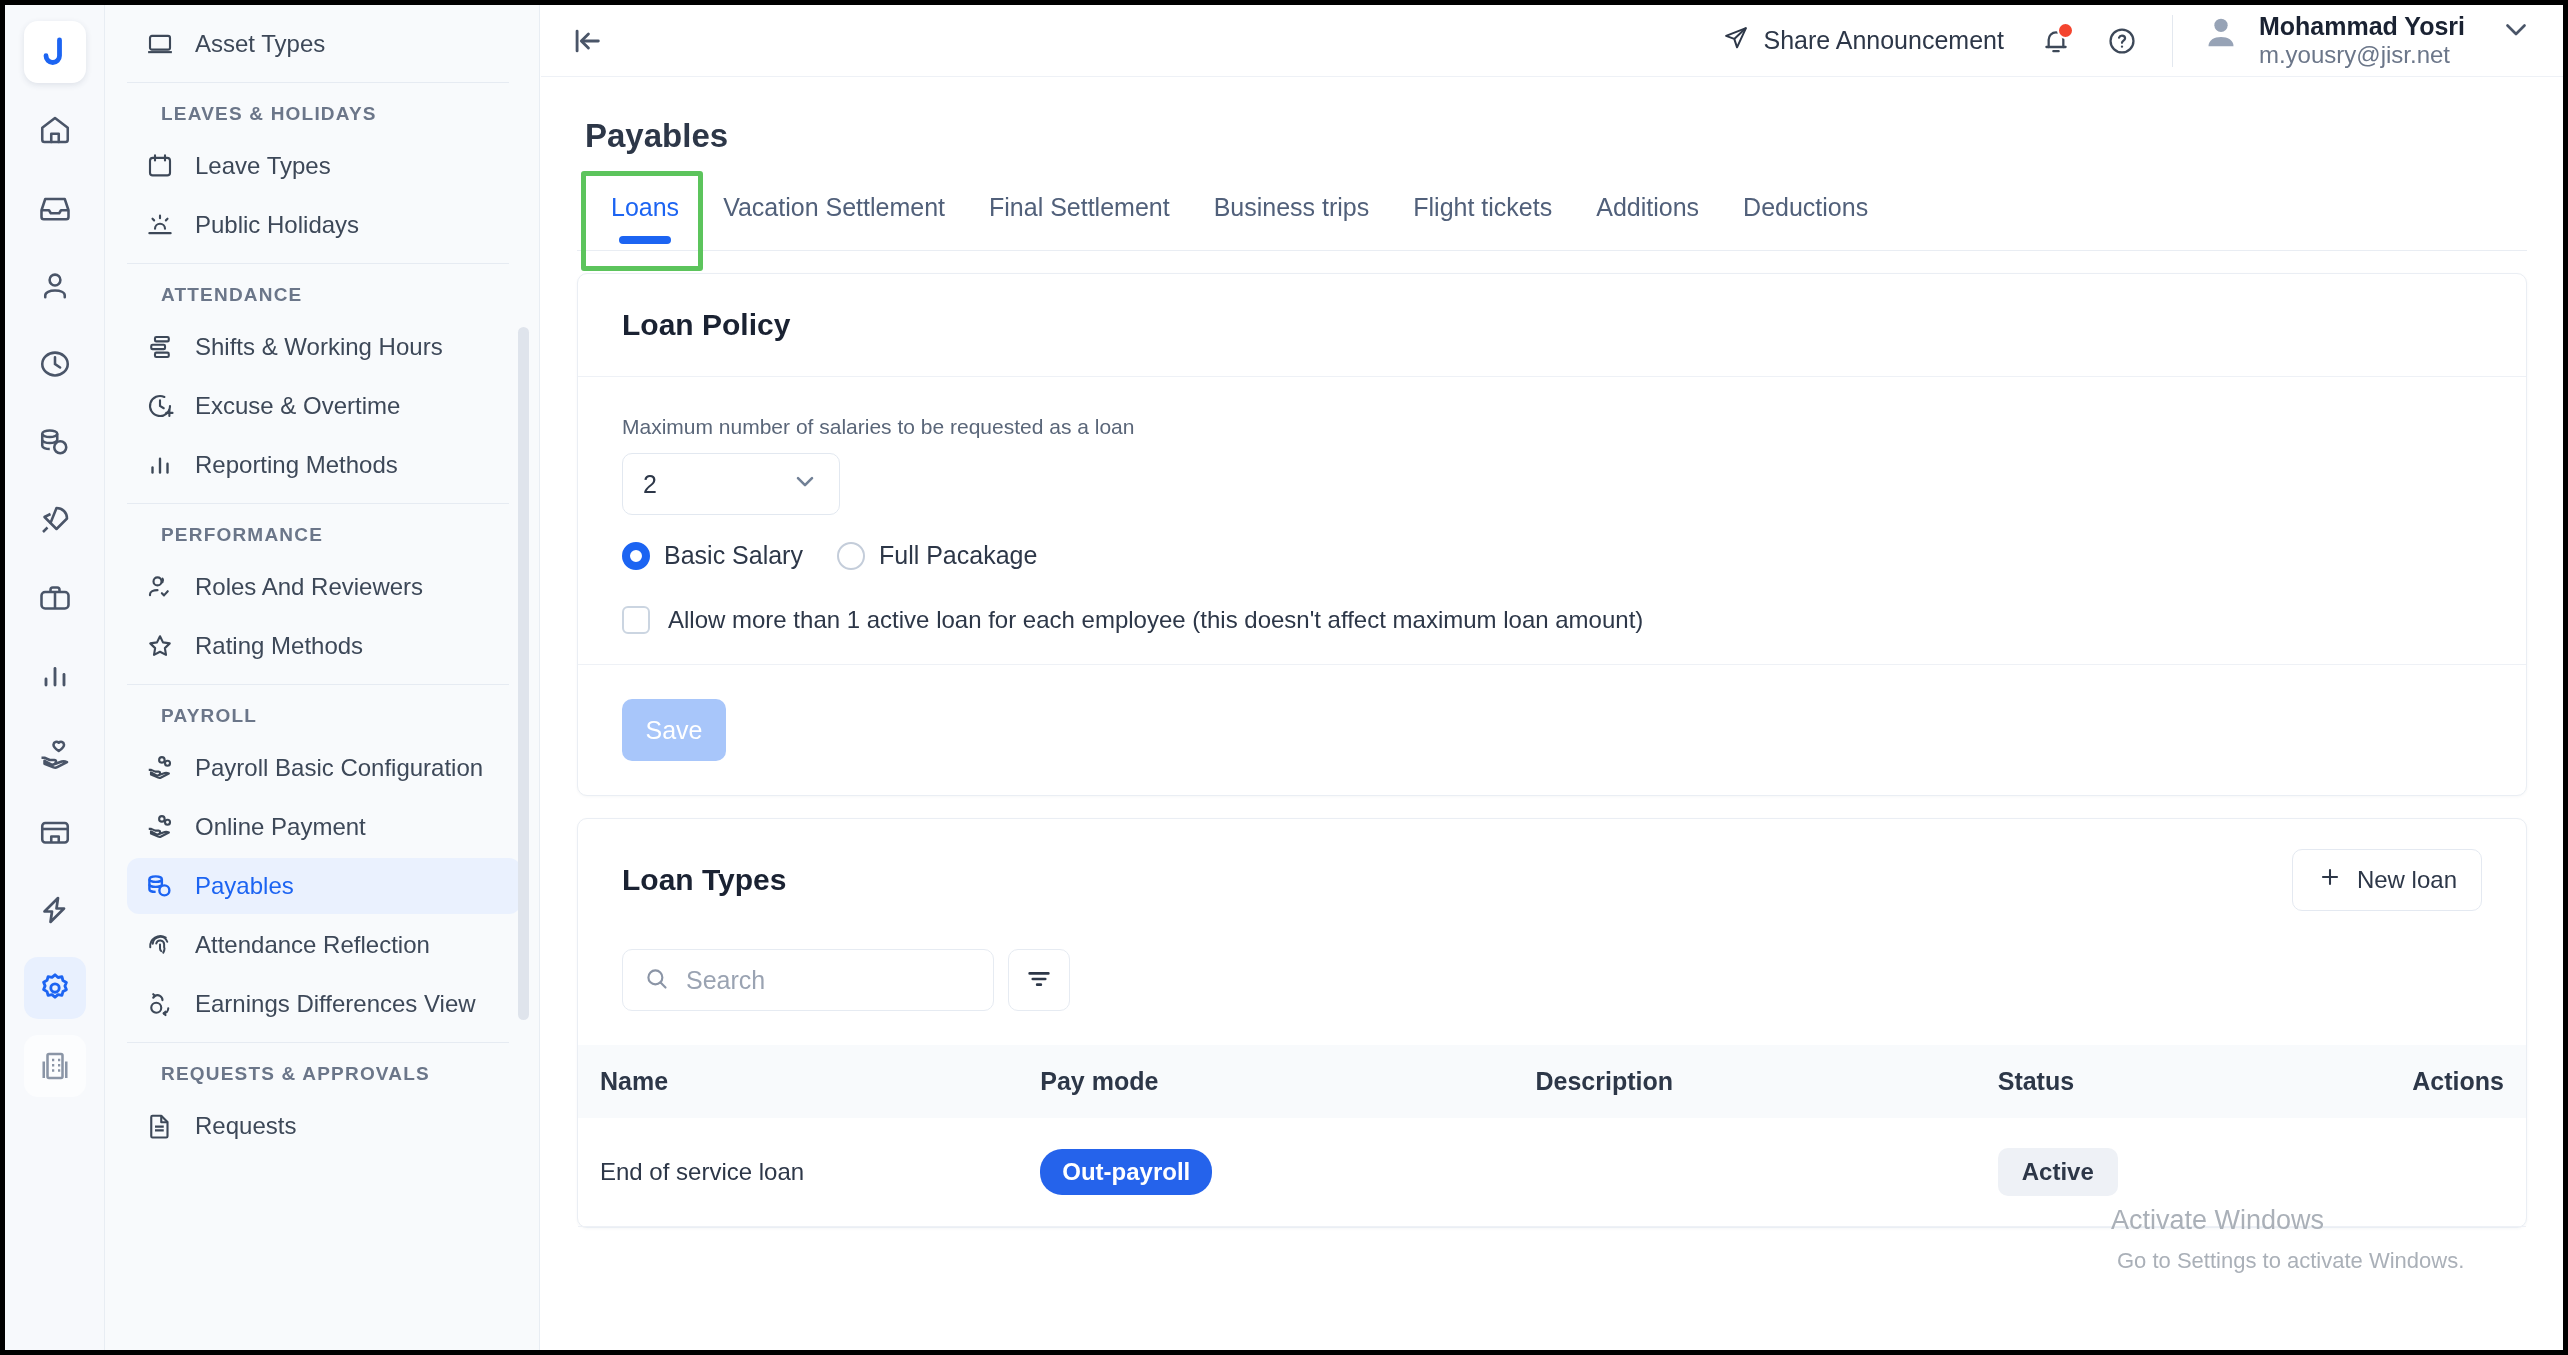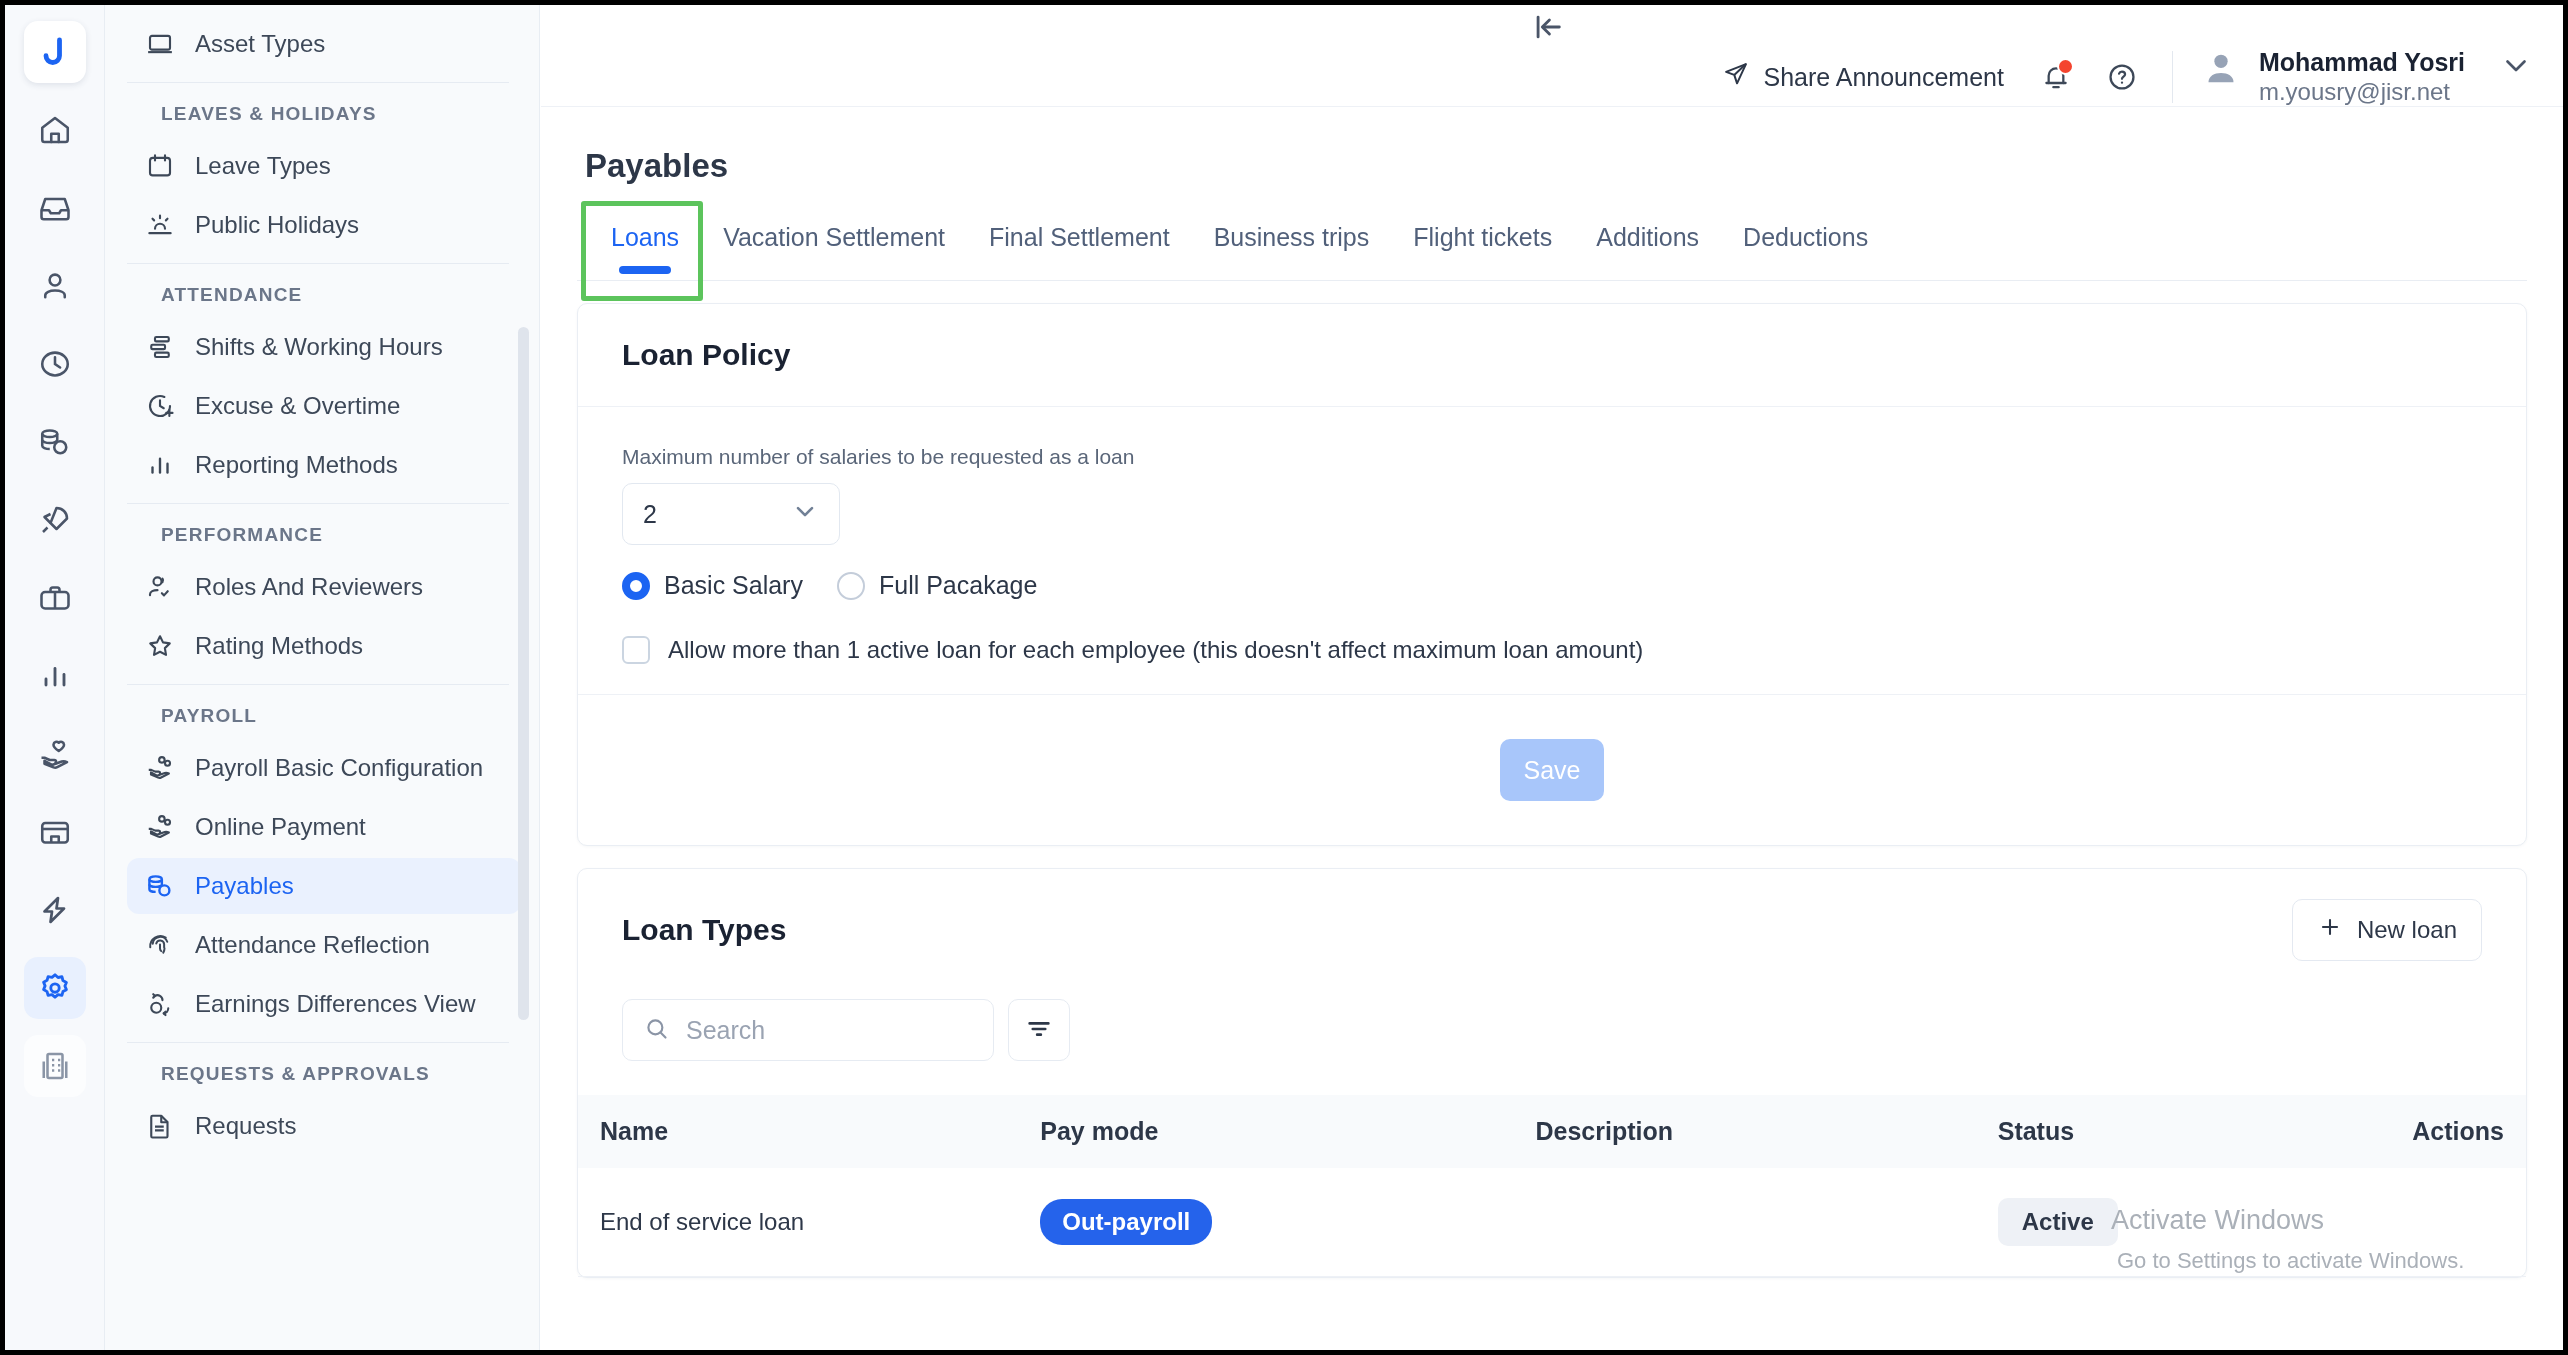--- a/index.html
+++ b/index.html
@@ -85,25 +85,24 @@
 
   
   #main {
     position: absolute; left: 536px; top: 0;
     width: 2022px; height: 100%;
     background: #ffffff;
   }
 
   
   #topbar {
-    height: 102px;
+    height: 72px;
     display: flex; align-items: center;
     padding: 0 30px 0 22px;
     border-bottom: 1px solid #eef1f6;
-    flex-direction: column;
   }
   #collapse-btn { width: 48px; height: 48px; display:flex; align-items:center; justify-content:center; color:#4a5568; }
   #collapse-btn svg { width: 34px; height: 34px; }
   #topbar-right { margin-left: auto; display: flex; align-items: center; }
   #share-btn {
     display: flex; align-items: center; gap: 13px;
     color: #2d3748; font-size: 25px;
     padding: 8px 14px;
   }
   #share-btn svg { width: 28px; height: 28px; }
@@ -190,22 +189,22 @@
   }
   .dot.on { border: 8px solid #1C64F2; background: #fff; }
   .radio + .radio { margin-left: 12px; }
 
   .check-row { display: flex; align-items: center; gap: 18px; margin-top: 36px; }
   .cbox { width: 28px; height: 28px; border: 2px solid #cbd5e1; border-radius: 6px; background: #fff; flex: none; }
   .check-label { font-size: 24px; color: #2d3748; }
 
   .card-foot {
     border-top: 1px solid #eef1f6;
-    padding: 44px 44px;
-    display: flex; justify-content: center;
+    padding: 34px 44px;
+    display: flex; justify-content: flex-start;
   }
   #save-btn {
     width: 104px; height: 62px;
     background: #a8c6fa; color: #ffffff;
     border: none; border-radius: 10px;
     font-size: 25px; font-family: inherit;
     display: flex; align-items: center; justify-content: center;
   }
 
   .card-head-row { display: flex; align-items: center; justify-content: space-between; padding: 30px 44px; border-bottom: none; }

